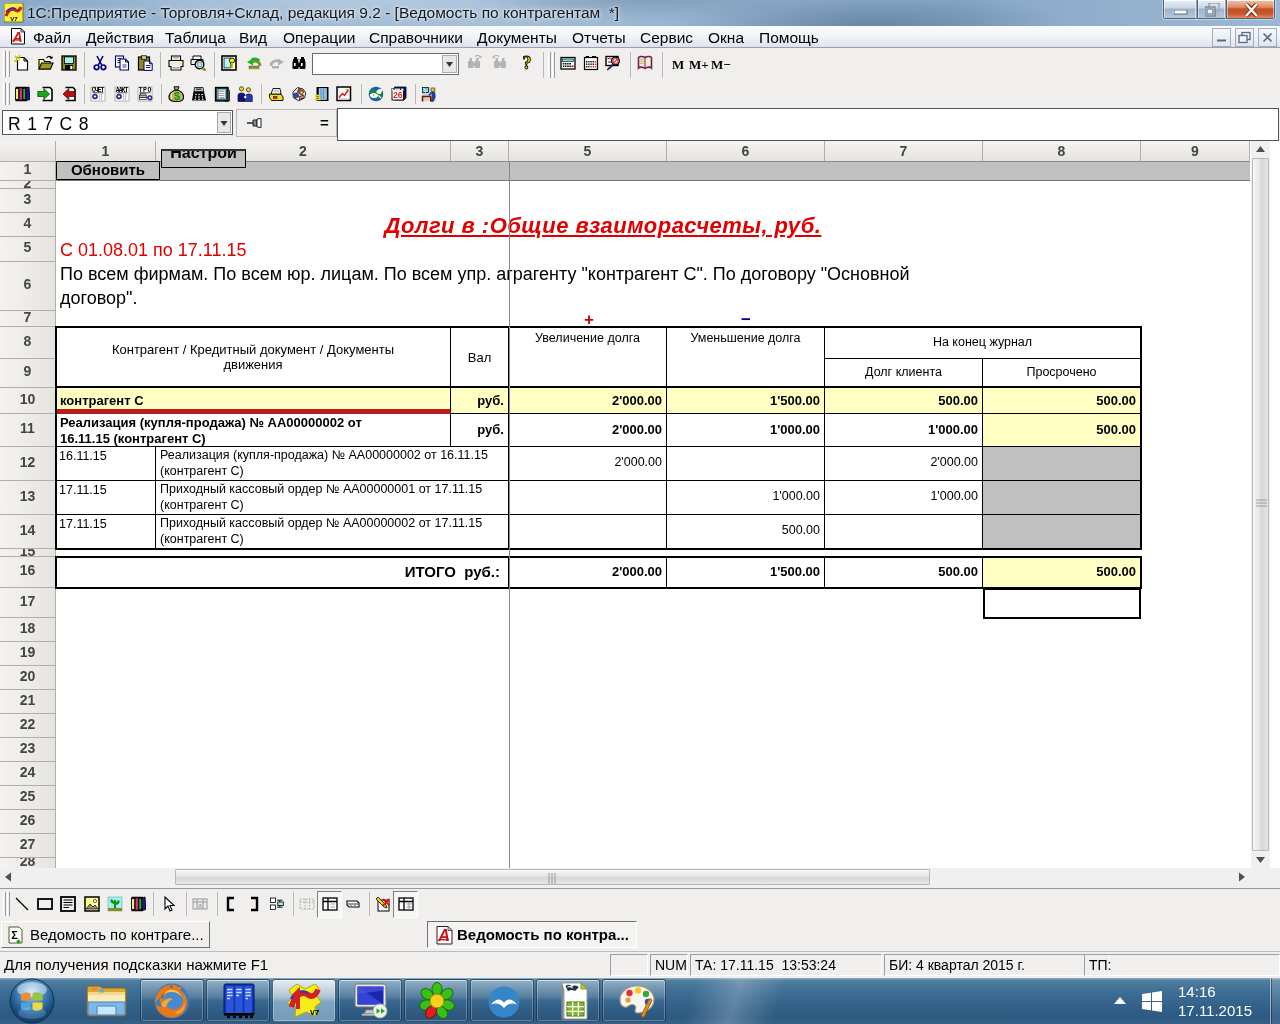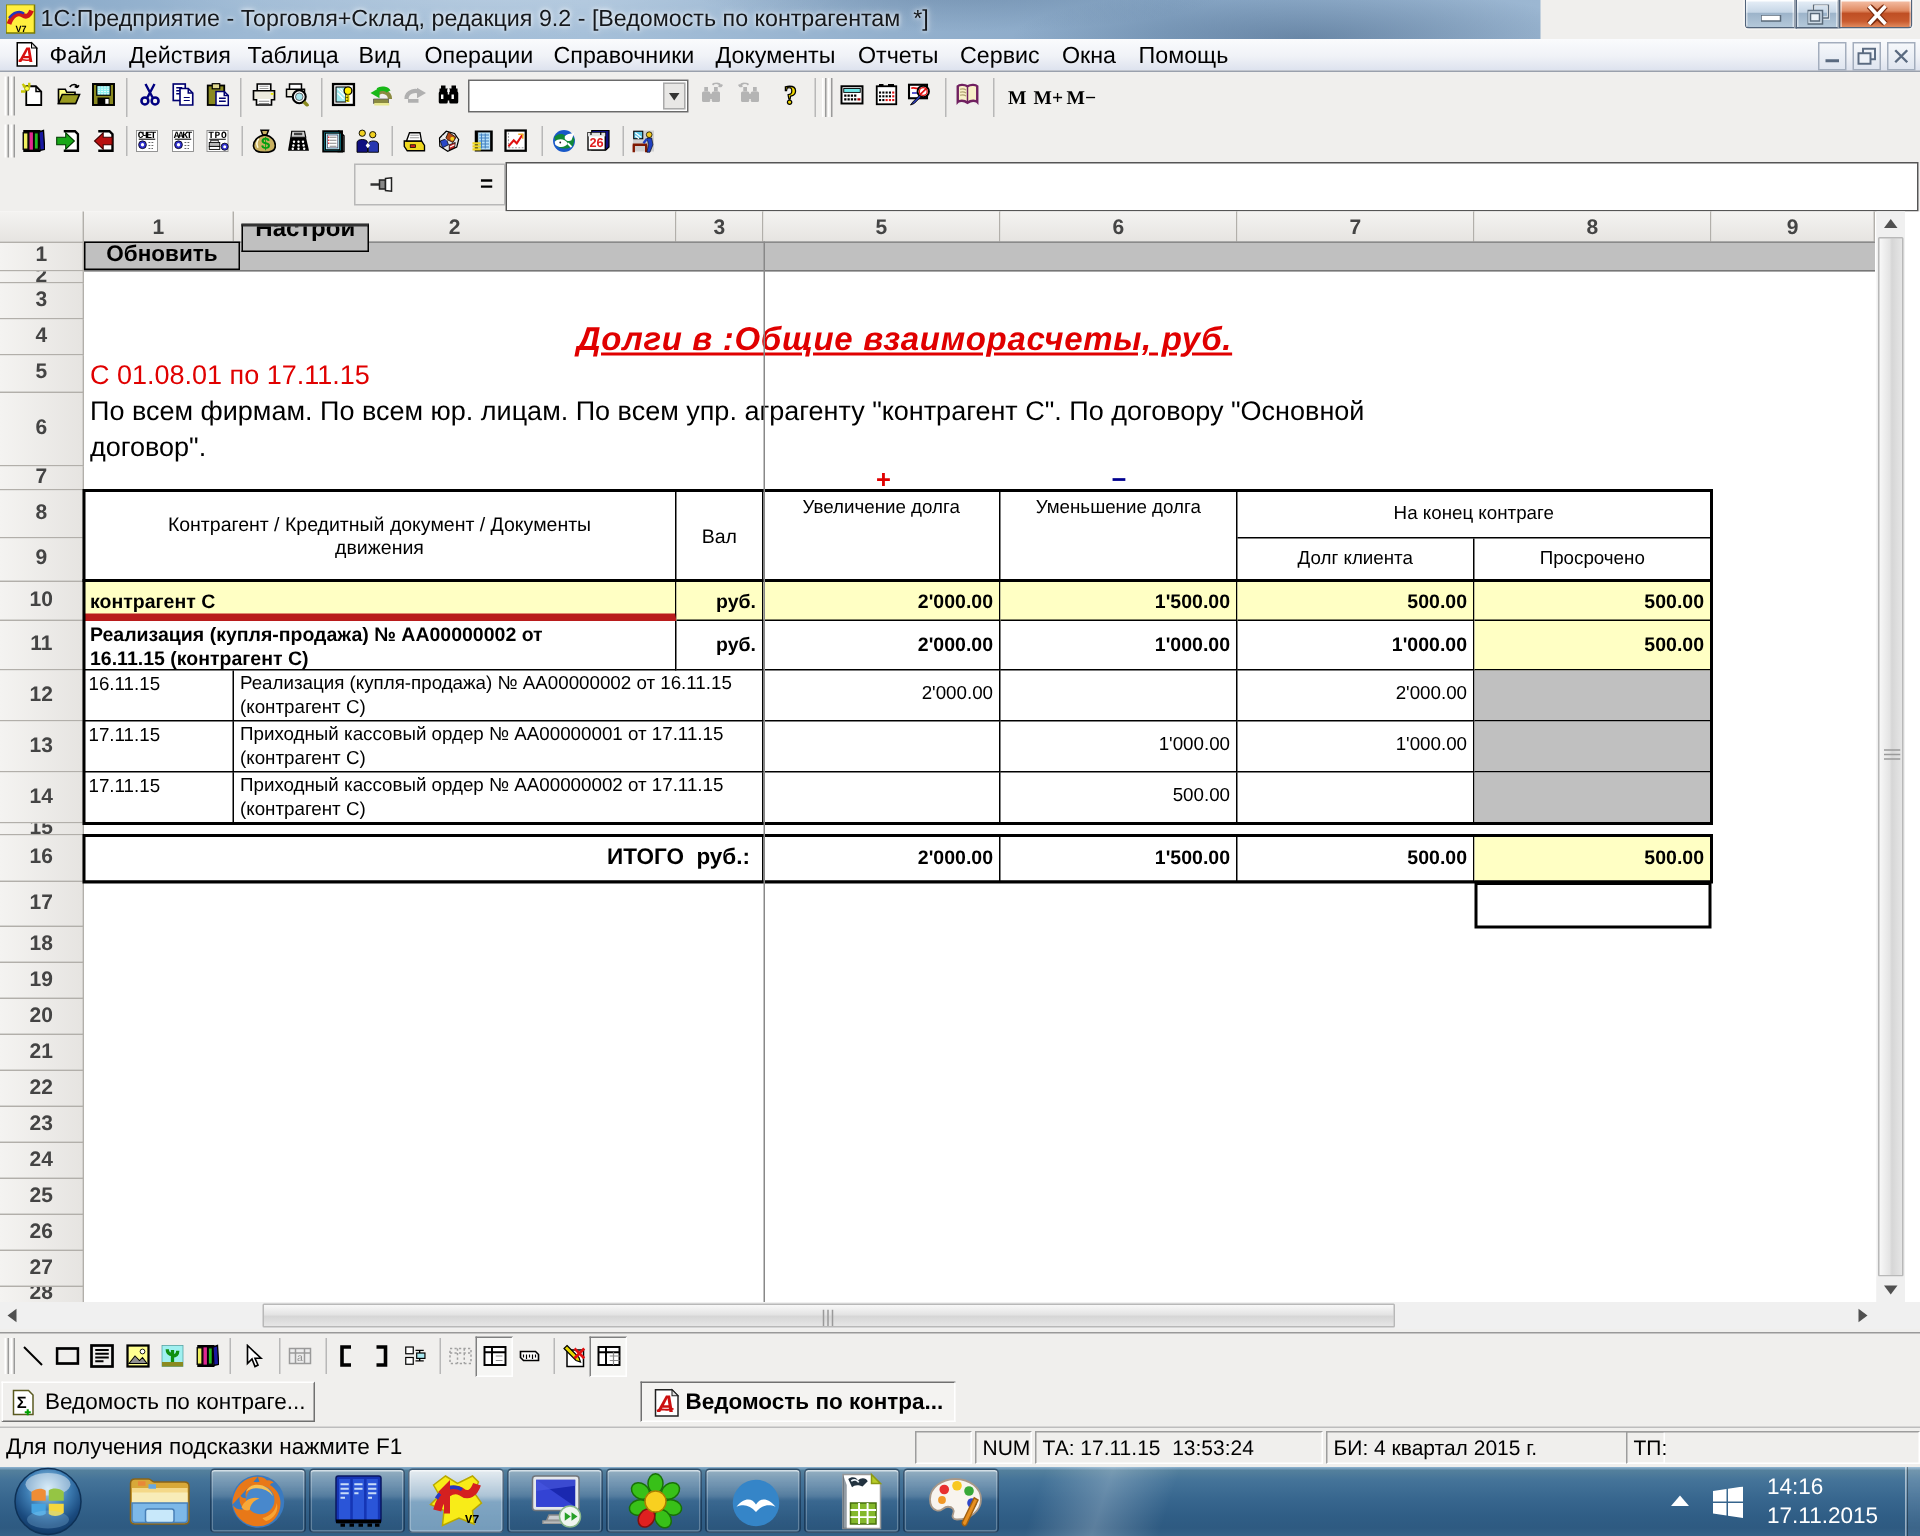--- a/index.html
+++ b/index.html
@@ -1,21 +1,21 @@
 <!DOCTYPE html>
 <html><head><meta charset="utf-8">
 <style>
 * { margin:0; padding:0; box-sizing:border-box; }
 html,body { width:1280px; height:1024px; overflow:hidden; }
 body { font-family:"Liberation Sans", sans-serif; }
 #screen { position:relative; width:1280px; height:1024px; background:#f0efed; }
 .abs { position:absolute; }
 
 
-#titlebar { left:0; top:0; width:1027px; height:26px;
+#titlebar { left:0; top:0; width:1280px; height:26px;
   background:
     radial-gradient(ellipse 280px 50px at 870px 26px, rgba(40,70,105,.38), rgba(40,70,105,0) 70%),
     radial-gradient(ellipse 260px 42px at 640px -8px, rgba(35,65,100,.25), rgba(35,65,100,0) 70%),
     radial-gradient(ellipse 340px 44px at 330px -6px, rgba(255,255,255,.22), rgba(255,255,255,0) 70%),
     linear-gradient(90deg, #87a7c6 0%, #9db9d4 16%, #a6c0d9 38%, #93b0cd 58%, #8aa9c8 76%, #9cb7d2 100%);
 }
 #title-text { left:27px; top:4px; font-size:15.5px; color:#15181c; white-space:nowrap;
   text-shadow:0 0 3px rgba(255,255,255,.9), 0 0 6px rgba(255,255,255,.7); }
 
 
@@ -465,20 +465,26 @@
         </svg>
 <div class="tsep" style="left:84px;top:84px;height:20px"></div>
 <div class="tsep" style="left:161px;top:84px;height:20px"></div>
 <div class="tsep" style="left:261px;top:84px;height:20px"></div>
 <div class="tsep" style="left:361px;top:84px;height:20px"></div>
 <div class="tsep" style="left:415px;top:84px;height:20px"></div>
 </div>
   </div>
 
   <div class="abs" id="formulabar">
+    <div id="fx-combo">
+      <span id="fx-text">R17C8</span>
+      <div id="fx-combo-btn"><svg width="12" height="19" viewBox="0 0 12 19">
+            <path d="M2.5 8 L9.5 8 L6 13 Z" fill="#333"></path>
+          </svg></div>
+    </div>
     <div class="abs" style="left:236px;top:1px;width:101px;height:28px;border:1px solid #b8b8b8;background:#f0efed"></div>
     <svg class="abs" style="left:246px;top:7px" width="20" height="16" viewBox="0 0 20 16">
       <path d="M1 8 L7 8" stroke="#333" stroke-width="1.6"></path>
       <path d="M7 5 L11 5 L11 11 L7 11 Z" fill="#888" stroke="#222"></path>
       <path d="M11 4 L15 3.5 L15 12.5 L11 12 Z" fill="#fff" stroke="#222"></path>
     </svg>
     <span class="abs" style="left:320px;top:6px;font-weight:bold;font-size:15px">=</span>
     <div id="fx-input"></div>
   </div>
 
@@ -528,21 +534,21 @@
 <div class="cell" style="left:161px;top:8px;width:85px;height:19px;background:#c0c0c0;border:1px solid #000;border-top:2px solid #333;font-weight:bold;font-size:16px;text-align:center;overflow:hidden;"><span style="position:relative;top:-7px;display:inline-block">Настрой</span></div>
 <div class="cell" style="left:56px;top:72px;width:1094px;height:25px;color:#e00000;font-weight:bold;font-style:italic;text-decoration:underline;font-size:22px;letter-spacing:.45px;text-align:center;line-height:26px;">Долги в :Общие взаиморасчеты, руб.</div>
 <div class="cell" style="left:60px;top:98px;width:440px;height:23px;color:#e00000;font-size:18px;line-height:23px;">С 01.08.01 по 17.11.15</div>
 <div class="cell" style="left:60px;top:122px;width:920px;height:48px;font-size:18px;line-height:23.5px;">По всем фирмам. По всем юр. лицам. По всем упр. аграгенту "контрагент С". По договору "Основной<br>договор".</div>
 <div class="cell" style="left:578px;top:169px;width:22px;height:18px;color:#e00000;font-weight:bold;font-size:17px;text-align:center;">+</div>
 <div class="cell" style="left:735px;top:169px;width:22px;height:18px;color:#000090;font-weight:bold;font-size:17px;text-align:center;">−</div>
 <div class="cell" style="left:56px;top:186px;width:395px;height:61px;border-right:1px solid #000;border-bottom:1px solid #000;display:flex;align-items:center;justify-content:center;text-align:center;">Контрагент / Кредитный документ / Документы<br>движения</div>
 <div class="cell" style="left:451px;top:186px;width:58px;height:61px;border-right:1px solid #000;border-bottom:1px solid #000;display:flex;align-items:center;justify-content:center;">Вал</div>
 <div class="cell" style="left:509px;top:186px;width:158px;height:61px;border-right:1px solid #000;border-bottom:1px solid #000;text-align:center;padding-top:4px;font-size:12.5px;">Увеличение долга</div>
 <div class="cell" style="left:667px;top:186px;width:158px;height:61px;border-right:1px solid #000;border-bottom:1px solid #000;text-align:center;padding-top:4px;font-size:12.5px;">Уменьшение долга</div>
-<div class="cell" style="left:825px;top:186px;width:316px;height:32px;border-right:1px solid #000;border-bottom:1px solid #000;text-align:center;line-height:30px;font-size:12.5px;">На конец контраге</div>
+<div class="cell" style="left:825px;top:186px;width:316px;height:32px;border-right:1px solid #000;border-bottom:1px solid #000;text-align:center;line-height:30px;font-size:12.5px;">На конец журнал</div>
 <div class="cell" style="left:825px;top:218px;width:158px;height:29px;border-right:1px solid #000;border-bottom:1px solid #000;text-align:center;line-height:27px;font-size:12.5px;">Долг клиента</div>
 <div class="cell" style="left:983px;top:218px;width:158px;height:29px;border-right:1px solid #000;border-bottom:1px solid #000;text-align:center;line-height:27px;font-size:12.5px;">Просрочено</div>
 <div class="cell" style="left:56px;top:247px;width:395px;height:26px;border-right:1px solid #000;border-bottom:5px solid #b91c1c;background:#ffffc4;font-weight:bold;padding:5px 0 0 4px;">контрагент С</div>
 <div class="cell" style="left:451px;top:247px;width:58px;height:26px;border-right:1px solid #000;border-bottom:1px solid #000;background:#ffffc4;font-weight:bold;text-align:right;padding:5px 4px 0 0;">руб.</div>
 <div class="cell" style="left:509px;top:247px;width:158px;height:26px;border-right:1px solid #000;border-bottom:1px solid #000;background:#ffffc4;font-weight:bold;text-align:right;padding:5px 4px 0 0;">2'000.00</div>
 <div class="cell" style="left:667px;top:247px;width:158px;height:26px;border-right:1px solid #000;border-bottom:1px solid #000;background:#ffffc4;font-weight:bold;text-align:right;padding:5px 4px 0 0;">1'500.00</div>
 <div class="cell" style="left:825px;top:247px;width:158px;height:26px;border-right:1px solid #000;border-bottom:1px solid #000;background:#ffffc4;font-weight:bold;text-align:right;padding:5px 4px 0 0;">500.00</div>
 <div class="cell" style="left:983px;top:247px;width:158px;height:26px;border-right:1px solid #000;border-bottom:1px solid #000;background:#ffffc4;font-weight:bold;text-align:right;padding:5px 4px 0 0;">500.00</div>
 <div class="cell" style="left:56px;top:273px;width:395px;height:33px;border-right:1px solid #000;border-bottom:1px solid #000;font-weight:bold;padding:1px 0 0 4px;line-height:16px;">Реализация (купля-продажа) № АА00000002 от<br>16.11.15 (контрагент С)</div>
 <div class="cell" style="left:451px;top:273px;width:58px;height:33px;border-right:1px solid #000;border-bottom:1px solid #000;font-weight:bold;text-align:right;padding:8px 4px 0 0;">руб.</div>

